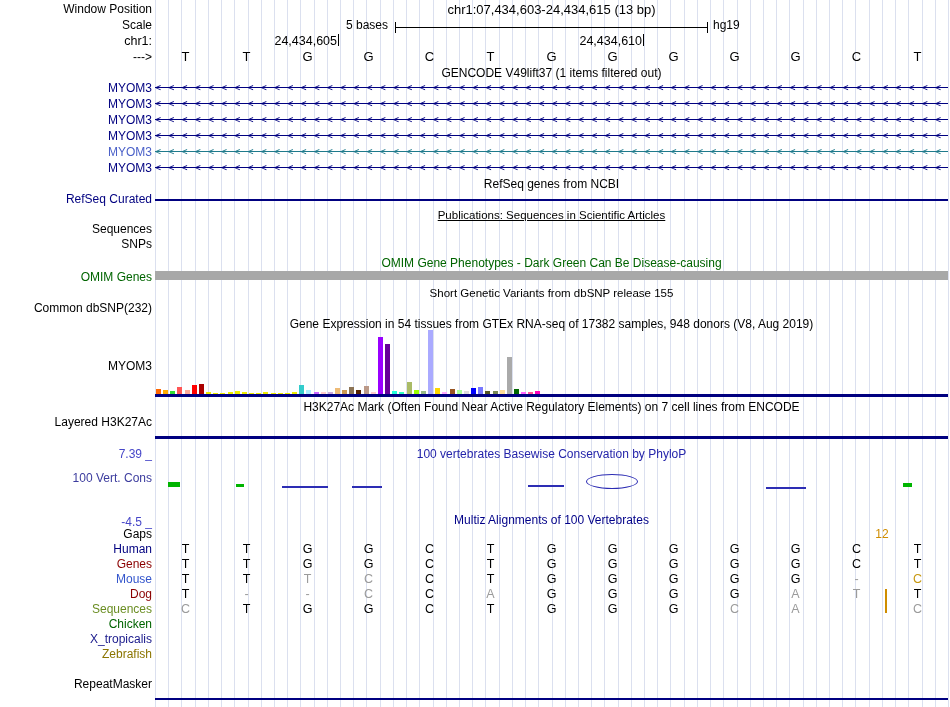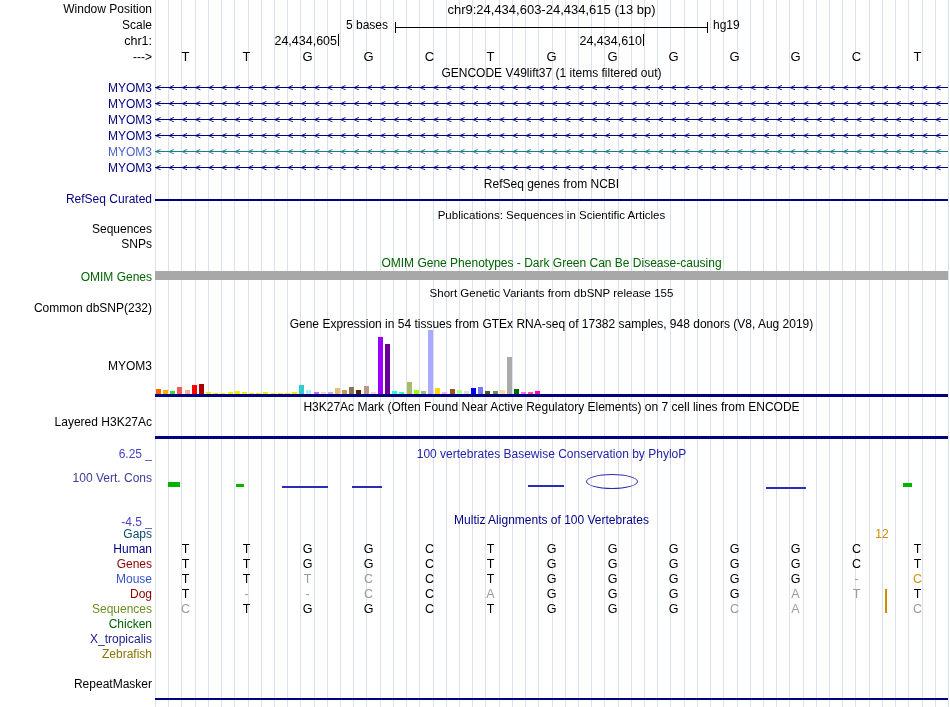--- a/index.html
+++ b/index.html
@@ -25,21 +25,21 @@
   .t-phylop{color:var(--phylop_title);}
   .t-multiz{color:var(--multiz_title);}
   .gapnum{position:absolute;left:862px;top:527px;width:40px;text-align:center;font-size:12px;color:var(--gaps_orange);}
   #hdr{position:absolute;left:155px;top:2px;width:793px;display:flex;justify-content:center;gap:22px;
        font-size:13px;line-height:15px;white-space:nowrap;}
   #lbl-winpos{top:2px;} #lbl-scale{top:18px;} #lbl-chrom{top:34px;font-size:12.5px;} #lbl-arrow{top:50px;}
   #lbl-refseqcur{top:192px;} #lbl-sequences{top:222px;} #lbl-snps{top:237px;}
   #lbl-omim{top:270px;} #lbl-dbsnp{top:301px;} #lbl-gtexgene{top:359px;}
   #lbl-h3k{top:415px;} #lbl-pmax{top:447px;} #lbl-vertcons{top:471px;} #lbl-pmin{top:497px;margin-top:18px;}
   #lbl-rmsk{top:677px;}
-  #t-gencode{top:66px;} #t-refseq{top:177px;} #t-pub{top:208px;font-size:11.5px;} #t-omim{top:256px;}
+  #t-gencode{top:66px;} #t-refseq{top:177px;} #t-pub{top:208px;font-size:11.5px;text-decoration:underline;} #t-omim{top:256px;}
   #t-dbsnp{top:286px;font-size:11.5px;} #t-gtex{top:317px;} #t-h3k{top:400px;} #t-phylop{top:447px;}
   #t-multiz{top:513px;} #t-rmsk{top:662px;}
   #scale-text{position:absolute;left:155px;top:18px;width:233px;text-align:right;font-size:12px;line-height:14px;}
   #hg19{position:absolute;left:713px;top:18px;font-size:12px;line-height:14px;}
   #scale-line{position:absolute;left:395px;top:27px;width:313px;height:1px;background:#000;}
   #scale-tick-l{left:395px;top:22px;height:11px;}
   #scale-tick-r{left:707px;top:22px;height:11px;}
   #pos1{position:absolute;left:155px;top:34px;width:182px;text-align:right;font-size:12.5px;line-height:14px;}
   #pos2{position:absolute;left:460px;top:34px;width:182px;text-align:right;font-size:12.5px;line-height:14px;}
   #pos1-tick{left:338px;top:34px;height:12px;}
@@ -114,35 +114,35 @@
       <div class="vline" style="left: 868.702px;"></div>
       <div class="vline" style="left: 881.918px;"></div>
       <div class="vline" style="left: 895.135px;"></div>
       <div class="vline" style="left: 908.352px;"></div>
       <div class="vline" style="left: 921.569px;"></div>
       <div class="vline" style="left: 934.785px;"></div>
       <div class="vline" style="left: 948.002px;"></div>
     </div>
 
   <div id="hdr">
-    <span>chr9:24,434,603-24,434,615 (13 bp)</span>
+    <span>chr1:07,434,603-24,434,615 (13 bp)</span>
   </div>
 
   <div class="side" id="lbl-winpos">Window Position</div>
   <div class="side" id="lbl-scale">Scale</div>
   <div class="side" id="lbl-chrom">chr1:</div>
   <div class="side" id="lbl-arrow">---&gt;</div>
   <div class="side lbl-navy" id="lbl-refseqcur">RefSeq Curated</div>
   <div class="side" id="lbl-sequences">Sequences</div>
   <div class="side" id="lbl-snps">SNPs</div>
   <div class="side lbl-green" id="lbl-omim">OMIM Genes</div>
   <div class="side" id="lbl-dbsnp">Common dbSNP(232)</div>
   <div class="side" id="lbl-gtexgene">MYOM3</div>
   <div class="side" id="lbl-h3k">Layered H3K27Ac</div>
-  <div class="side lbl-axis" id="lbl-pmax">6.25 _</div>
+  <div class="side lbl-axis" id="lbl-pmax">7.39 _</div>
   <div class="side lbl-vertcons" id="lbl-vertcons">100 Vert. Cons</div>
   <div class="side lbl-axis" id="lbl-pmin">-4.5 _</div>
   <div class="side" id="lbl-rmsk">RepeatMasker</div>
 
   <div id="scale-text">5 bases</div>
   <div id="scale-line"></div>
   <div class="tickmark" id="scale-tick-l"></div>
   <div class="tickmark" id="scale-tick-r"></div>
   <div id="hg19">hg19</div>
 
@@ -261,21 +261,21 @@
       <div class="pmark" style="left: 282px; top: 486px; width: 46px; height: 2px; background: rgb(45, 45, 180);"></div>
       <div class="pmark" style="left: 352px; top: 486px; width: 30px; height: 2px; background: rgb(45, 45, 180);"></div>
       <div class="pmark" style="left: 528px; top: 485px; width: 36px; height: 2px; background: rgb(45, 45, 180);"></div>
       <div class="pmark" style="left: 586px; top: 474px; width: 50px; height: 13px; border: 1.5px solid rgb(45, 45, 180); border-radius: 50%;"></div>
       <div class="pmark" style="left: 766px; top: 487px; width: 40px; height: 2px; background: rgb(45, 45, 180);"></div>
       <div class="pmark" style="left: 903px; top: 483px; width: 9px; height: 4px; background: rgb(0, 180, 0);"></div>
     </div>
 
   <div class="title t-multiz" id="t-multiz">Multiz Alignments of 100 Vertebrates</div>
   <div id="multiz-rows">
-      <div class="side species-label" style="top: 527px; color: #0c4a6e;">Gaps</div>
+      <div class="side species-label" style="top: 527px; color: #000000;">Gaps</div>
       <div class="side species-label" style="top: 542px; color: rgb(0, 0, 128);">Human</div>
       <div class="aln" style="top: 542px; left: 155px; color: rgb(0, 0, 0);">T</div>
       <div class="aln" style="top: 542px; left: 216px; color: rgb(0, 0, 0);">T</div>
       <div class="aln" style="top: 542px; left: 277px; color: rgb(0, 0, 0);">G</div>
       <div class="aln" style="top: 542px; left: 338px; color: rgb(0, 0, 0);">G</div>
       <div class="aln" style="top: 542px; left: 399px; color: rgb(0, 0, 0);">C</div>
       <div class="aln" style="top: 542px; left: 460px; color: rgb(0, 0, 0);">T</div>
       <div class="aln" style="top: 542px; left: 521px; color: rgb(0, 0, 0);">G</div>
       <div class="aln" style="top: 542px; left: 582px; color: rgb(0, 0, 0);">G</div>
       <div class="aln" style="top: 542px; left: 643px; color: rgb(0, 0, 0);">G</div>

